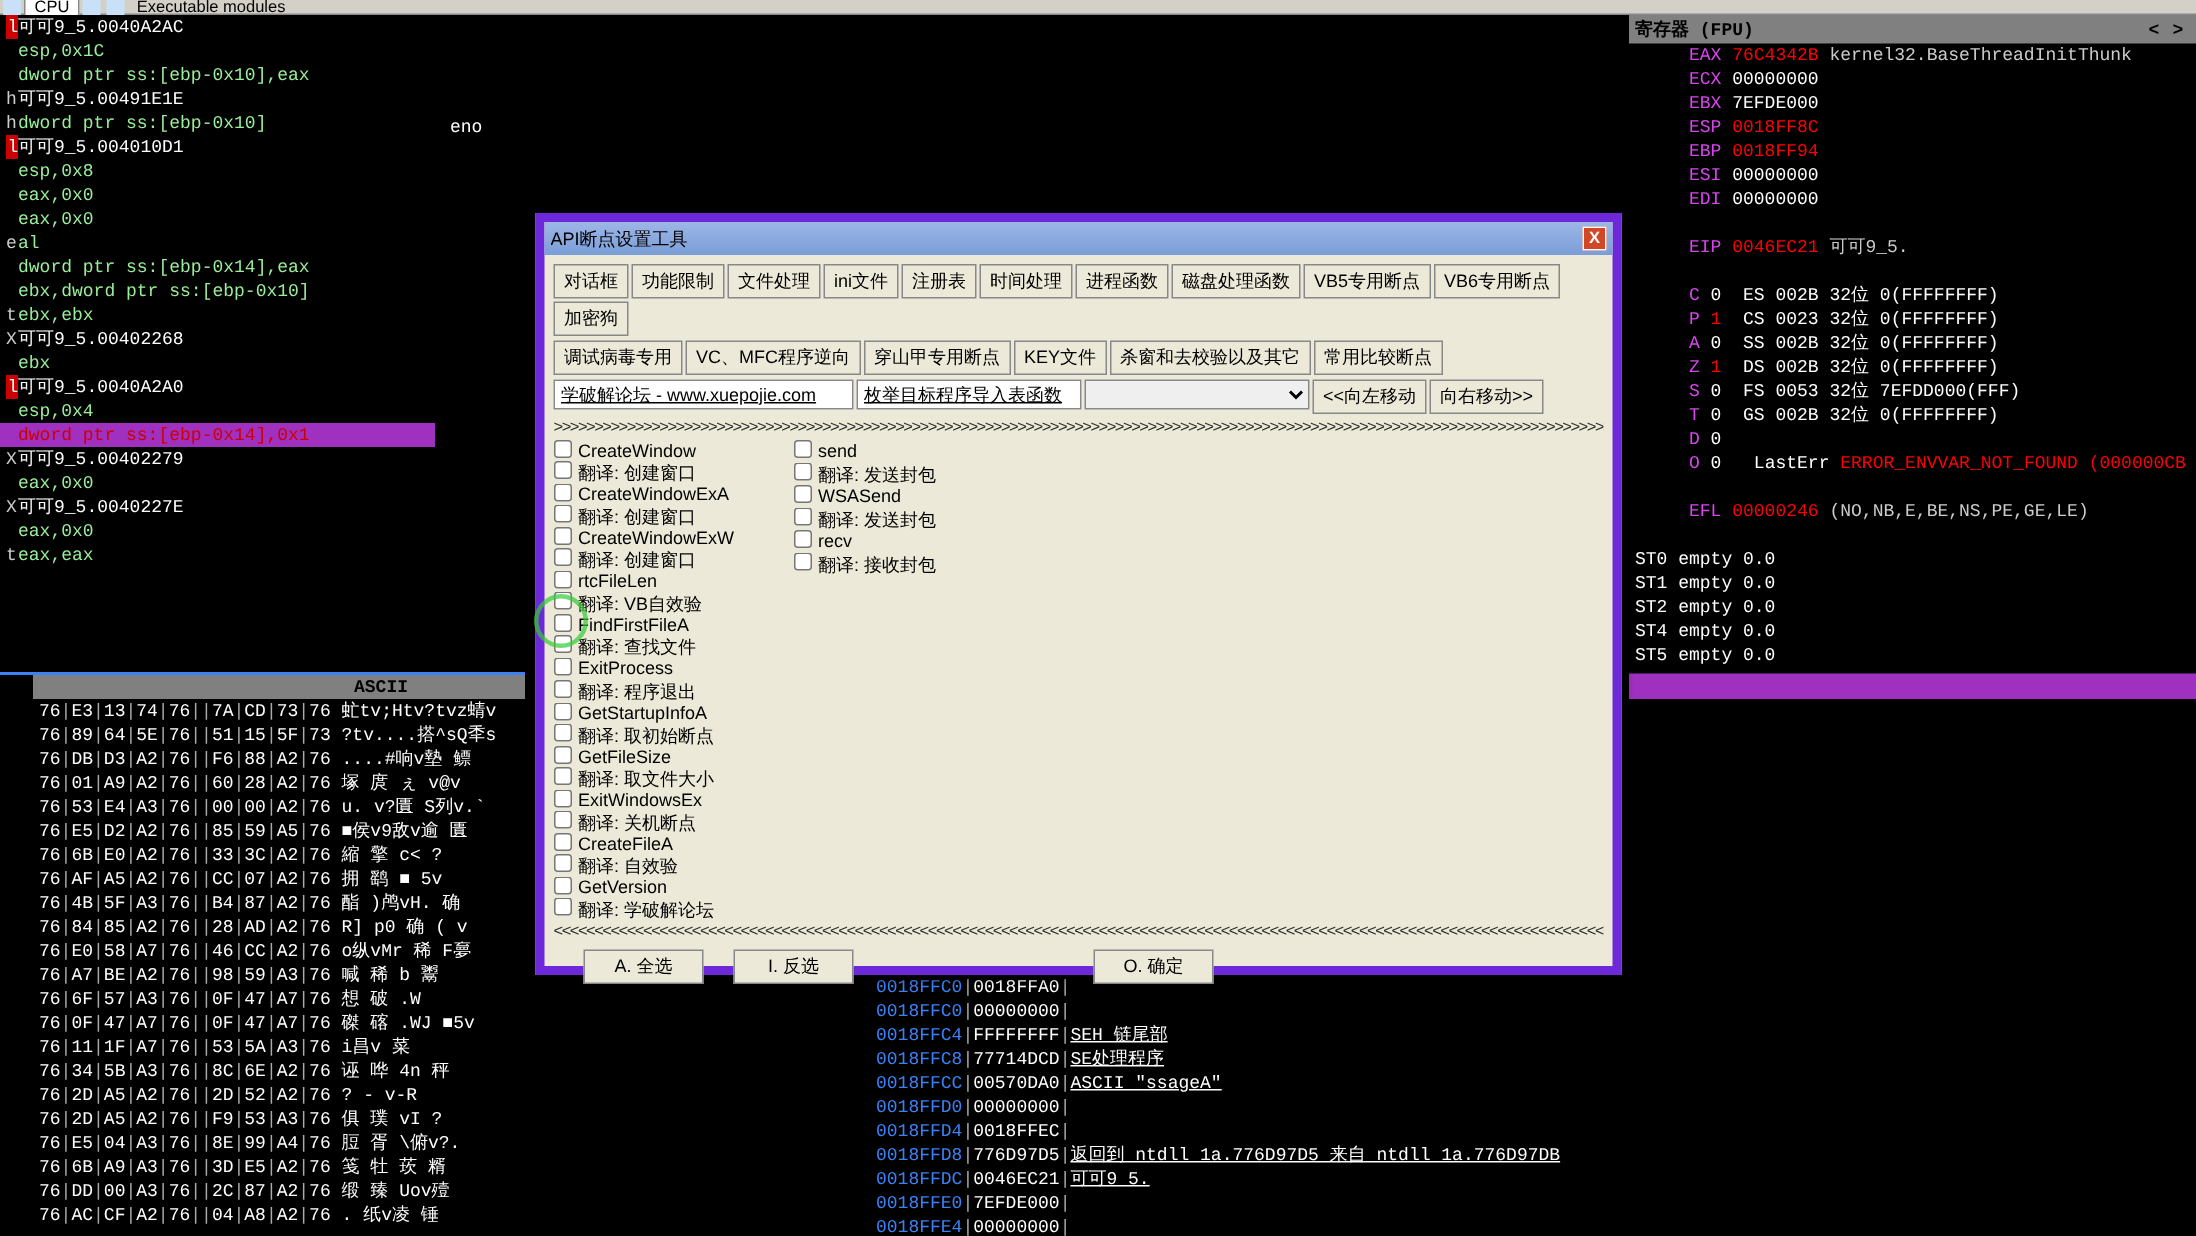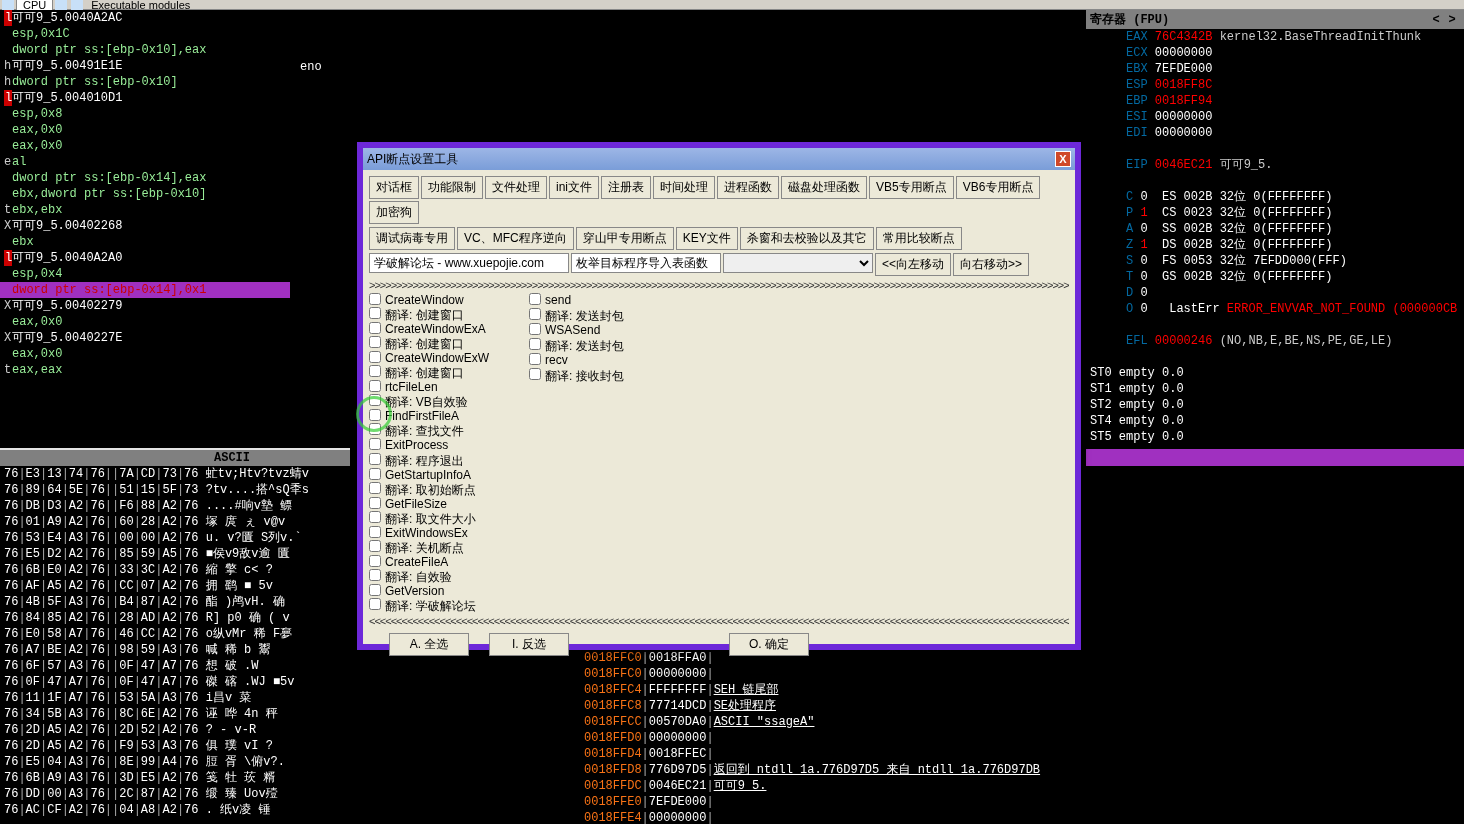--- a/index.html
+++ b/index.html
@@ -14,55 +14,55 @@
 .disasm-line { height: 16px; line-height: 16px; white-space: nowrap; padding-left: 4px; }
 .disasm-line .prefix { display: inline-block; width: 8px; }
 .disasm-line .red-bg { background: #c00; color: #fff; padding: 0 1px; }
 .disasm-line .white-text { color: #fff; }
 .disasm-line .green-text { color: #9e9; }
 .disasm-line .orange-text { color: #f90; }
 .disasm-line.highlight-purple { background: #a030c0; }
 .disasm-line.highlight-purple .orange-text { color: #c00; }
 
 .mid-pane { position: absolute; left: 290px; top: 10px; width: 796px; height: 438px; background: #000; }
-.mid-text { color: #fff; padding: 50px 10px 0 10px; }
+.mid-text { color: #fff; padding: 50px 10px 0 10px; margin-top: 18px; }
 
 .reg-pane { position: absolute; right: 0; top: 10px; width: 378px; height: 456px; background: #000; }
 .reg-header { background: #808080; color: #000; font-weight: bold; padding: 1px 4px; display: flex; align-items: center; }
 .reg-header .spacer { flex: 1; }
 .reg-header .nav-btn { width: 16px; text-align: center; cursor: pointer; }
 .reg-line { padding: 0 4px; line-height: 16px; white-space: nowrap; }
-.reg-line .reg-name { color: #0369a1; padding-left: 36px; }
+.reg-line .reg-name { color: #d946ef; padding-left: 36px; }
 .reg-line .reg-red { color: #f00; }
 .reg-line .reg-white { color: #fff; }
 .reg-line .reg-cyan { color: #ccc; }
 .reg-purple-bar { background: #a030c0; height: 8px; margin-top: 4px; }
 
-.hex-pane { position: absolute; left: 0; top: 448px; width: 350px; height: 376px; background: #000; border-top: 2px solid #e5e5e5; }
+.hex-pane { position: absolute; left: 0; top: 448px; width: 350px; height: 376px; background: #000; border-top: 2px solid #3b82f6; padding-left: 22px; }
 .hex-header { background: #808080; color: #000; padding: 1px 4px; font-weight: bold; display: flex; }
 .hex-header .hex-col { flex: 1; }
 .hex-line { padding: 0 4px; line-height: 16px; white-space: nowrap; color: #fff; }
 .hex-line .sep { color: #aaa; }
 
 .stack-pane { position: absolute; left: 580px; top: 650px; width: 506px; height: 174px; background: #000; }
 .stack-line { padding: 0 4px; line-height: 16px; white-space: nowrap; }
-.stack-line .addr { color: #f97316; }
+.stack-line .addr { color: #3b82f6; }
 .stack-line .val { color: #fff; }
 .stack-line .sep { color: #aaa; }
 .stack-line .note { color: #fff; text-decoration: underline; }
 
 
 .dialog { position: absolute; left: 357px; top: 142px; width: 724px; height: 508px; background: #ece9d8; border: 6px solid #6d28d9; font-family: "SimSun", Tahoma, sans-serif; color: #000; box-shadow: 2px 2px 6px rgba(0,0,0,0.5); }
 .dialog-title { background: linear-gradient(#9db6e6, #7a9dd8); height: 22px; line-height: 22px; padding: 0 4px; display: flex; align-items: center; color: #000; }
 .dialog-title .title-text { flex: 1; font-size: 12px; }
 .dialog-title .close-btn { width: 16px; height: 16px; background: #d04828; color: #fff; text-align: center; line-height: 14px; font-weight: bold; font-size: 11px; border: 1px solid #fff; cursor: pointer; }
 .dialog-body { padding: 6px; }
 .btn-row { display: flex; flex-wrap: wrap; gap: 2px; margin-bottom: 3px; }
 .dlg-btn { background: #ece9d8; border: 1px solid #888; padding: 2px 6px; font-size: 12px; cursor: pointer; white-space: nowrap; font-family: "SimSun", Tahoma, sans-serif; }
-.dlg-input { border: 1px solid #888; padding: 1px 4px; font-size: 12px; height: 20px; font-family: "SimSun", sans-serif; }
+.dlg-input { border: 1px solid #888; padding: 1px 4px; font-size: 12px; height: 20px; font-family: "SimSun", sans-serif; text-decoration: underline; }
 .dlg-select { border: 1px solid #888; height: 20px; width: 150px; font-size: 12px; }
 .chevron-row { font-size: 11px; letter-spacing: -1px; color: #333; margin: 2px 0; overflow: hidden; white-space: nowrap; }
 .check-area { display: flex; gap: 40px; height: 320px; overflow-y: auto; }
 .check-col { display: flex; flex-direction: column; gap: 0px; }
 .check-item { display: flex; align-items: flex-start; gap: 4px; height: 15px; font-size: 12px; }
 .check-item input { width: 12px; height: 12px; }
 .bottom-btns { display: flex; gap: 20px; justify-content: flex-start; margin-top: 6px; padding-left: 20px; }
 .bottom-btns .dlg-btn { min-width: 80px; }
 .bottom-btns .spacer { width: 120px; }
 

